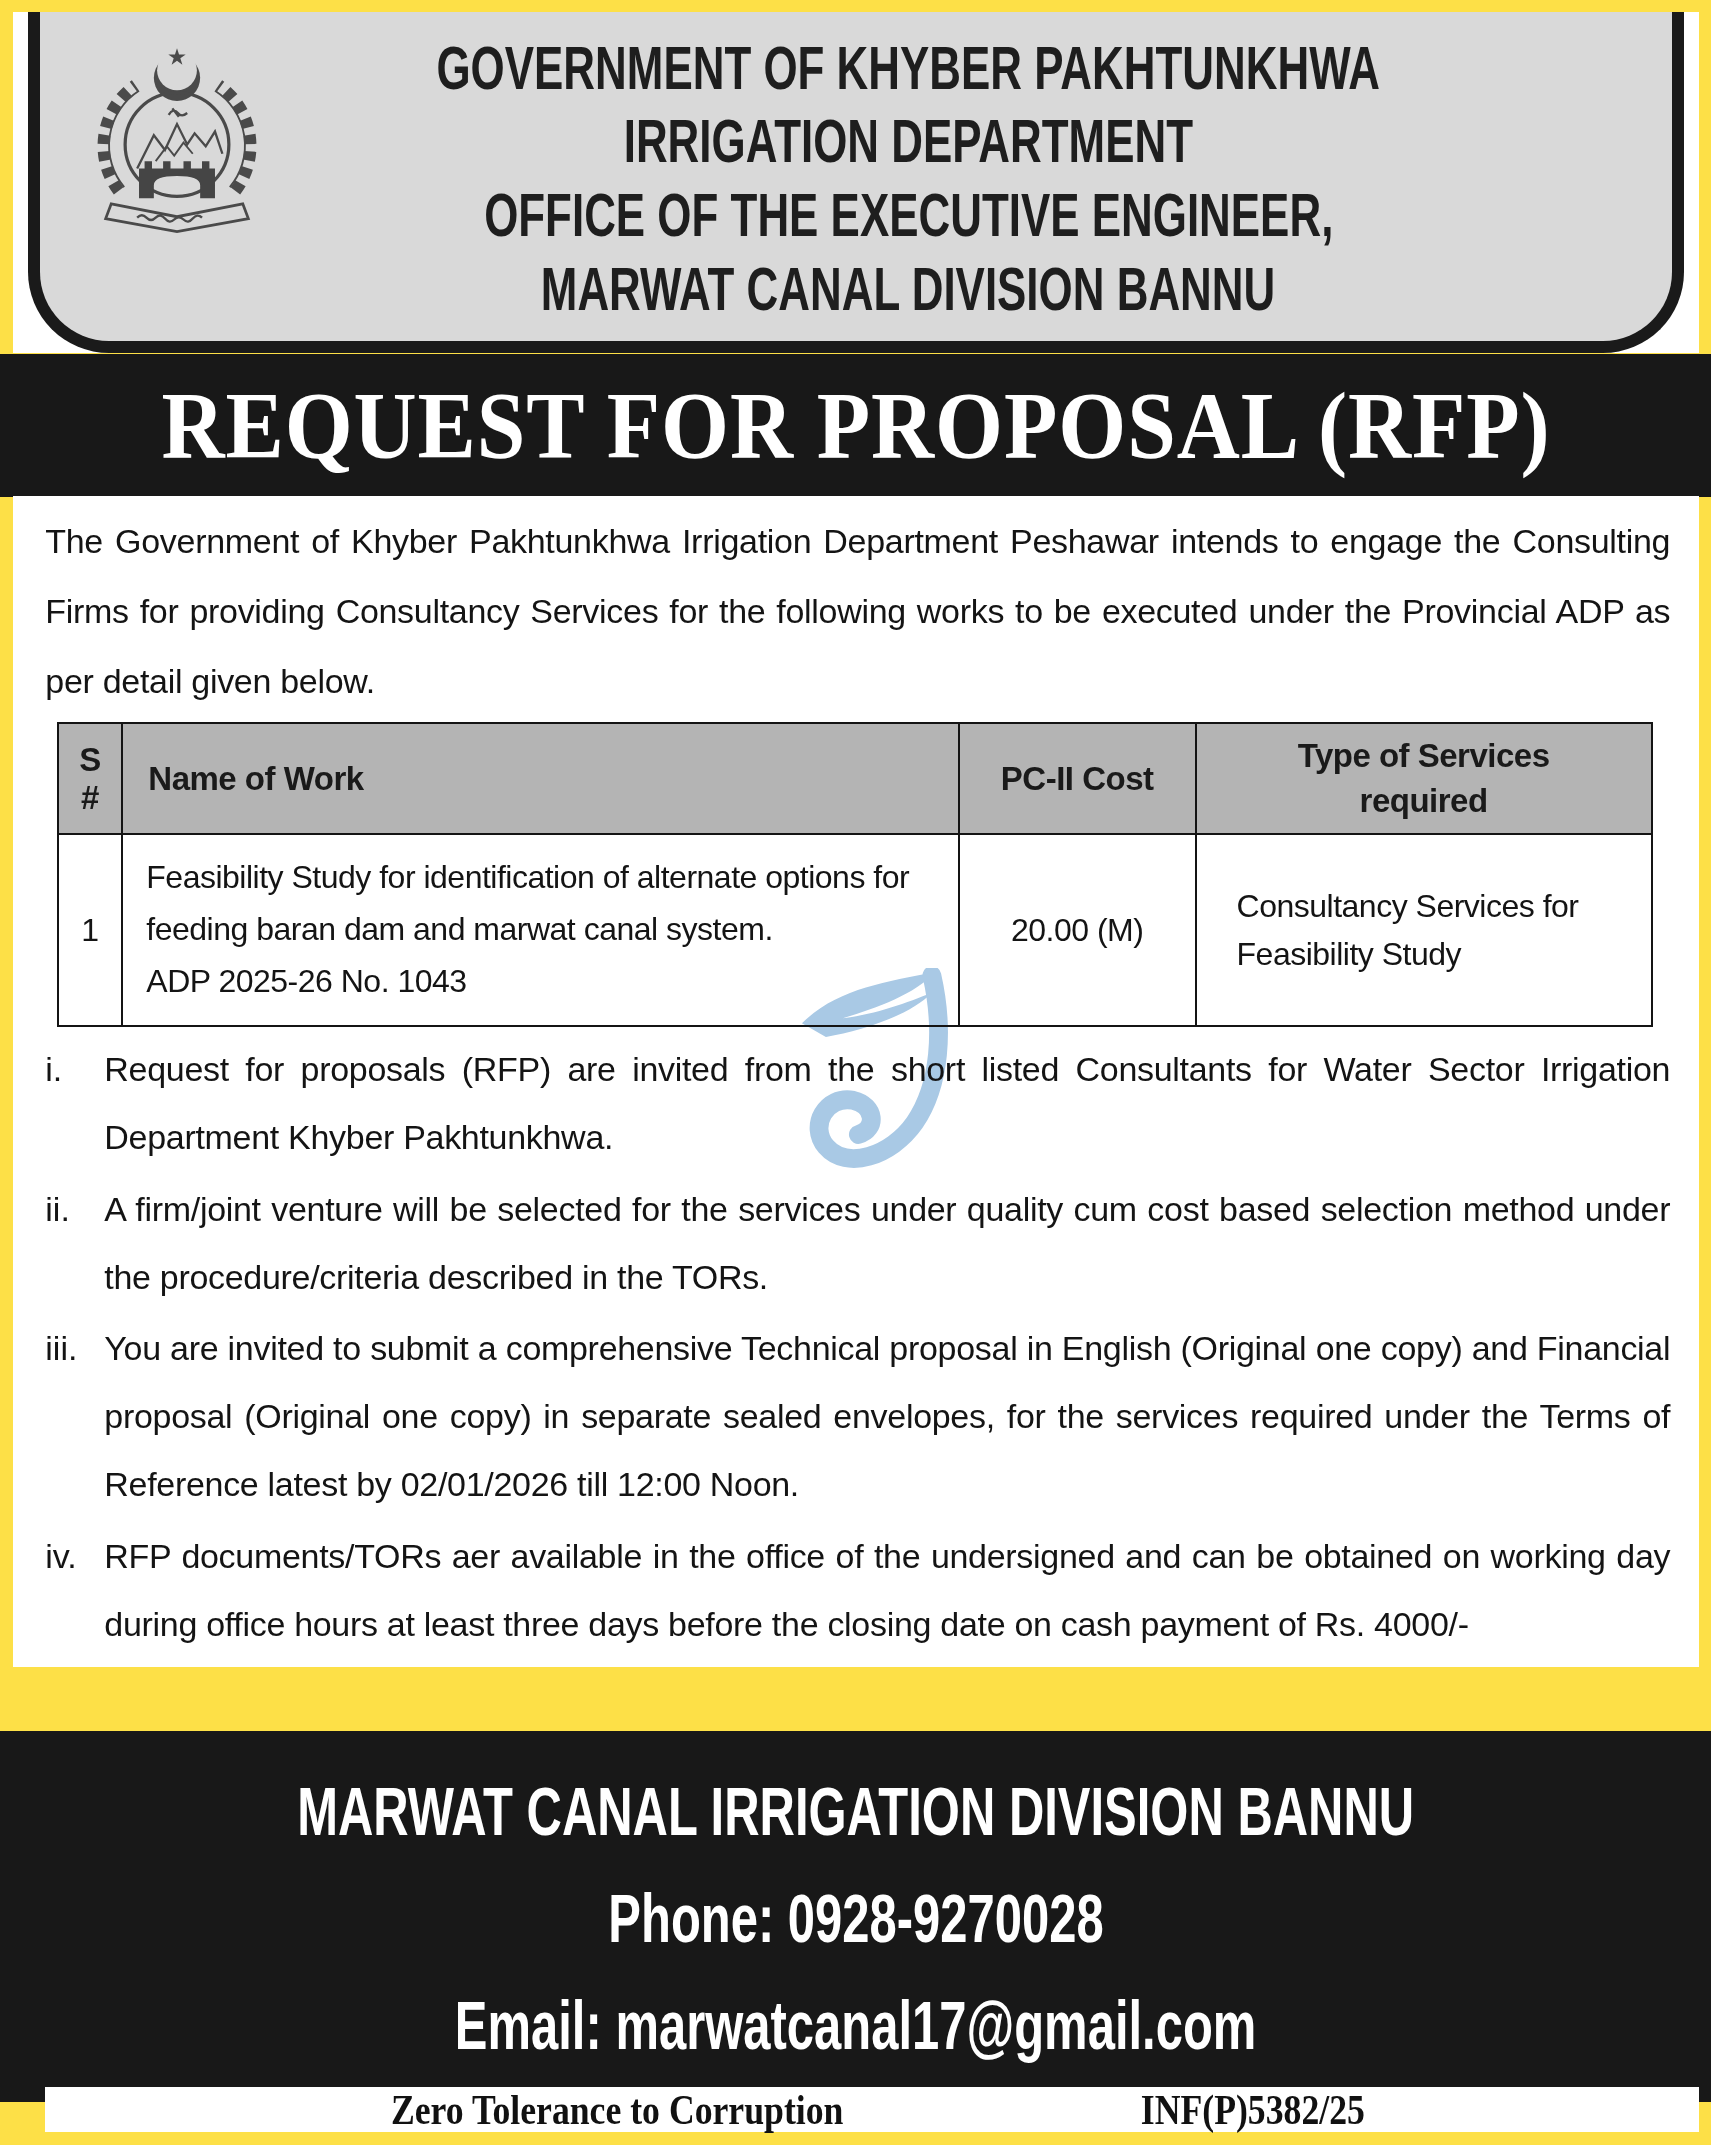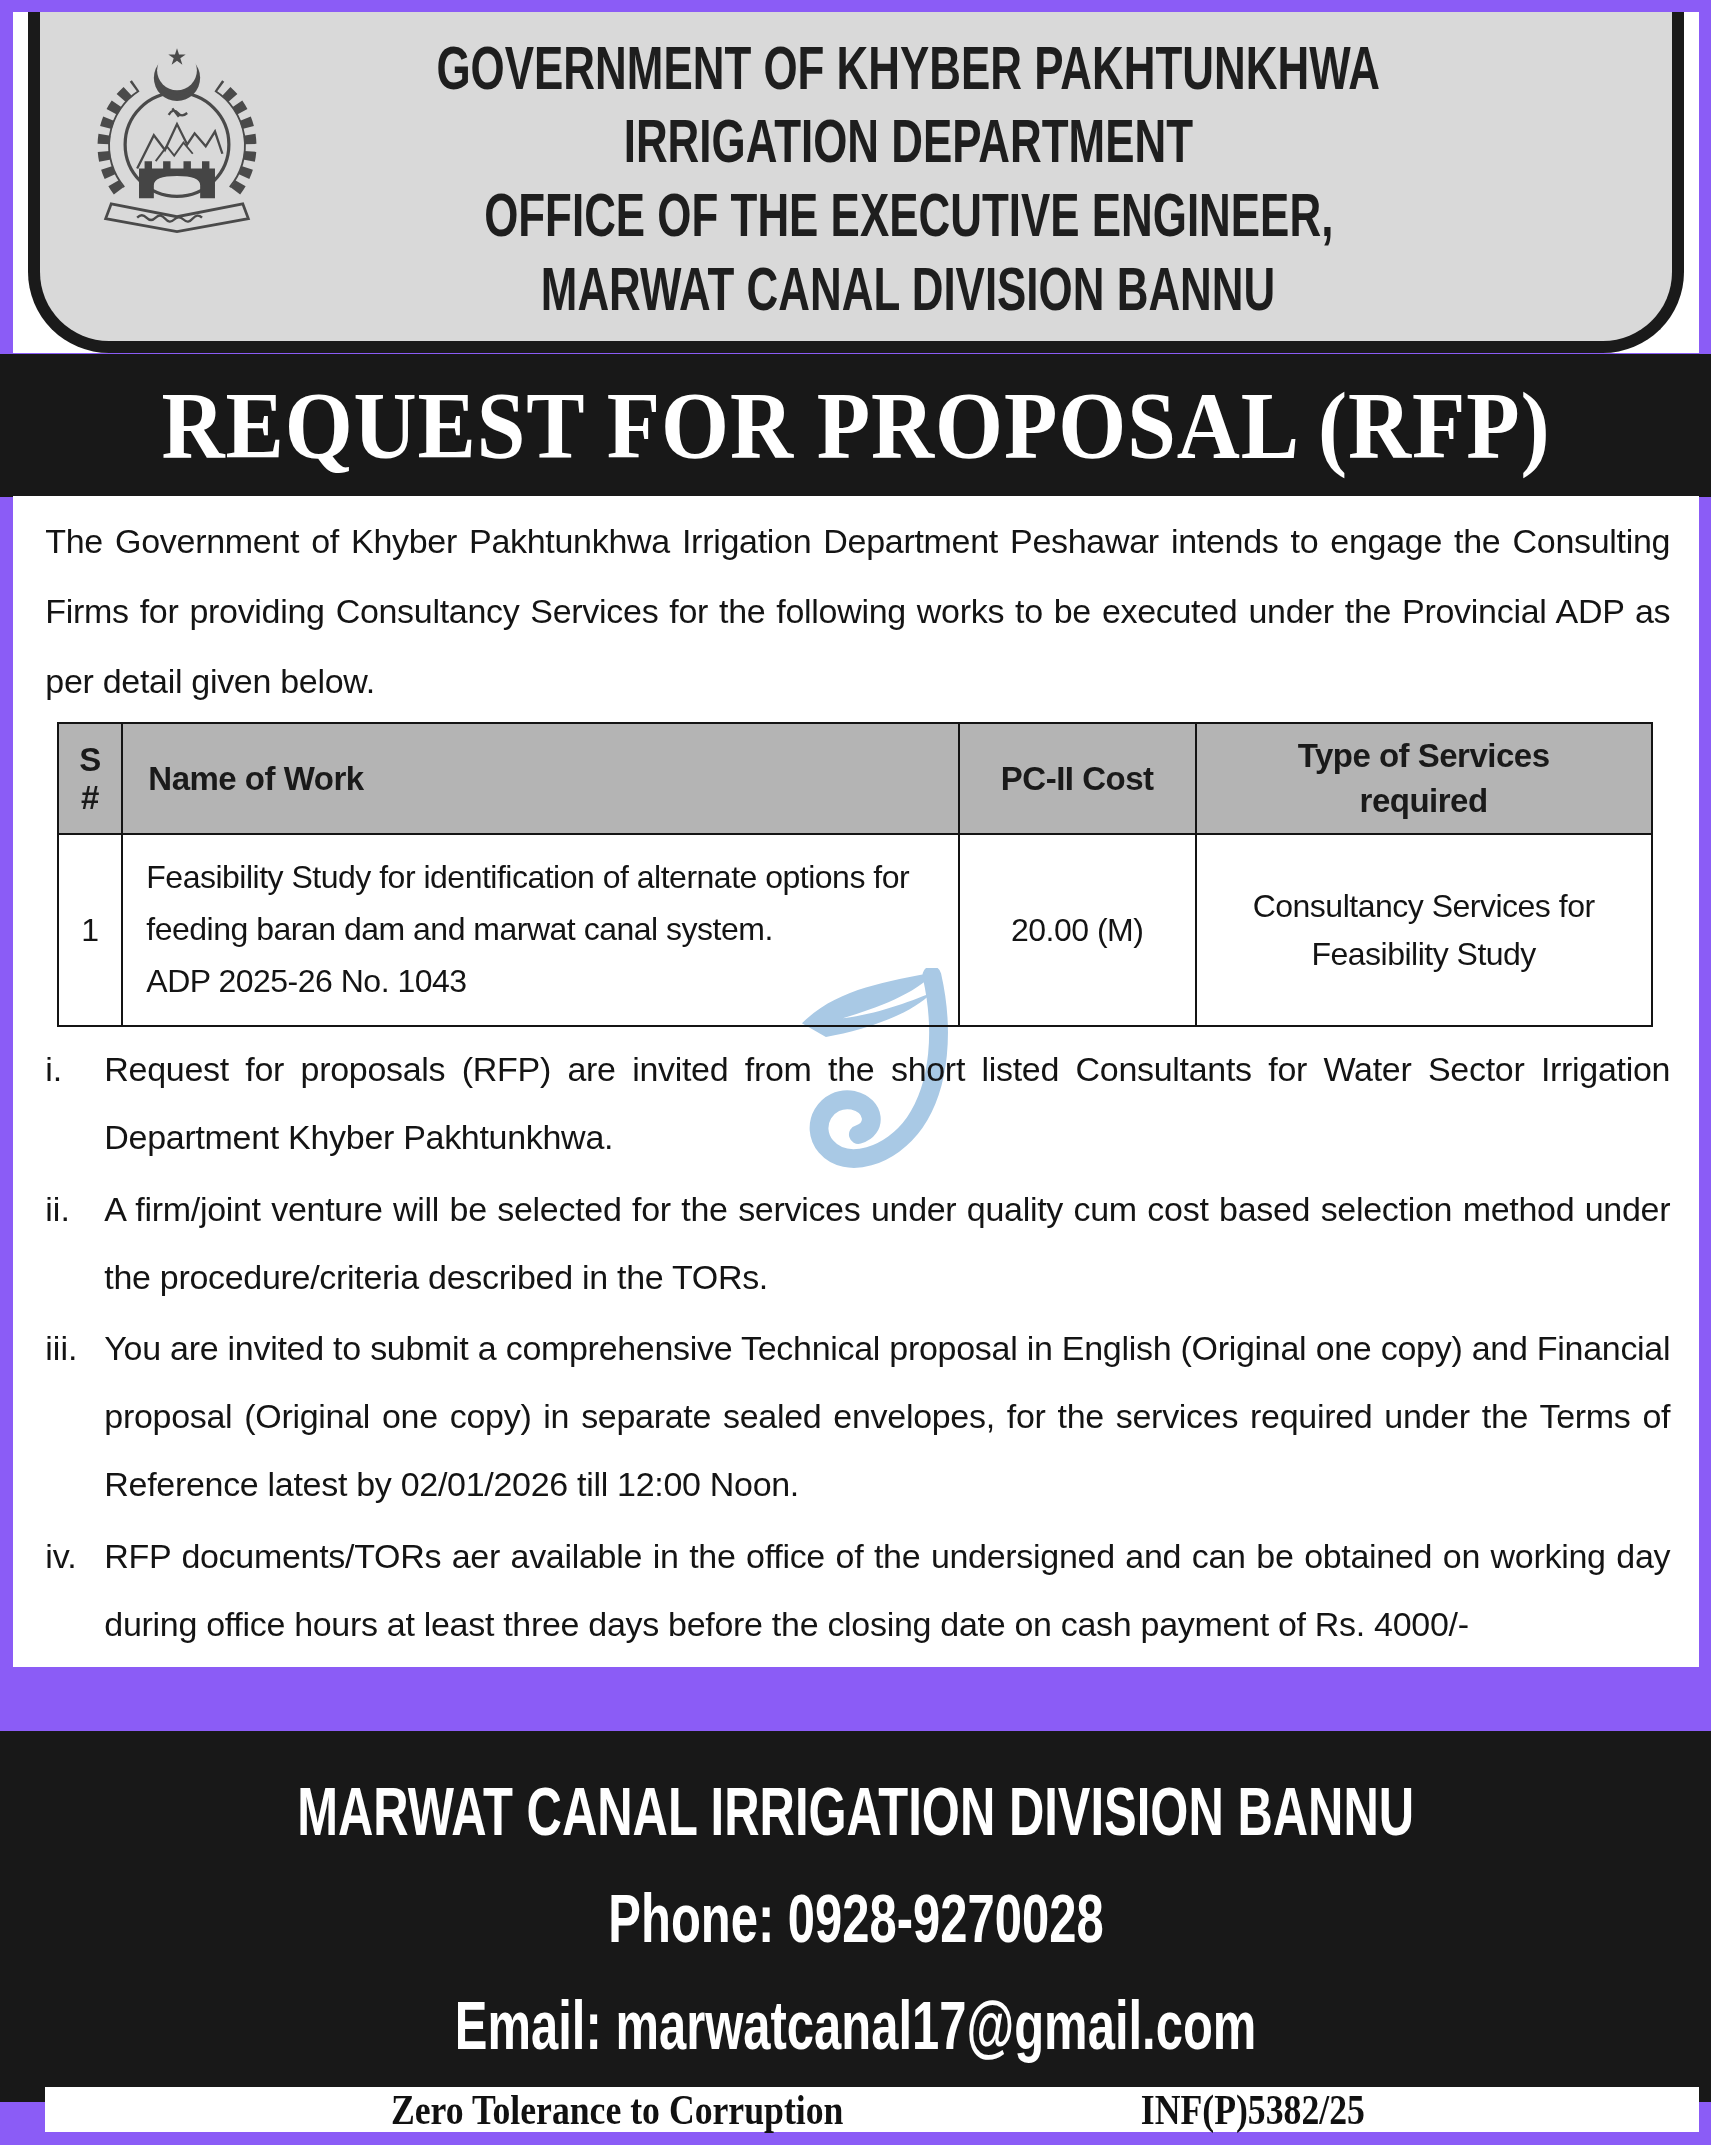--- a/index.html
+++ b/index.html
@@ -1,16 +1,16 @@
 <!DOCTYPE html>
 <html style="font-size:15px"><head>
 <meta charset="utf-8">
 <style>
   html,body{margin:0;padding:0;background:#2b2b2b;}
-  .page{position:relative;width:1712px;height:2146px;background:#8b5cf6;overflow:hidden;
+  .page{position:relative;width:1712px;height:2146px;background:#fde047;overflow:hidden;
         font-family:"Liberation Sans",sans-serif;}
   .cond{display:inline-block;transform:scaleX(0.72);transform-origin:50% 50%;white-space:nowrap;}
   .cond90{display:inline-block;transform:scaleX(0.92);transform-origin:50% 50%;white-space:nowrap;}
   .cond85{display:inline-block;transform:scaleX(0.85);transform-origin:50% 50%;white-space:nowrap;}
 
   
   .header-band{position:absolute;left:13.3px;right:13.3px;top:12.4px;height:341px;background:#ffffff;}
   .header-box{position:absolute;left:15px;right:15px;top:0;bottom:0;background:#d9d9d9;
               border:12.4px solid #1a1a1a;border-top:none;border-radius:0 0 81px 81px;
               display:flex;align-items:center;justify-content:center;}
@@ -36,21 +36,21 @@
   table.works thead th{background:#b4b4b4;font-weight:700;font-size:33px;height:107px;
                        letter-spacing:-0.5px;color:#1a1a1a;}
   th.c-sno{width:51px;text-align:center;padding:0 7.6px;}
   th.c-name{width:894px;text-align:left;padding-left:25px;}
   th.c-cost{width:254px;text-align:center;}
   th.c-serv{width:394px;text-align:center;padding:0 44px;line-height:1.35;}
   table.works td{height:171px;font-size:32px;letter-spacing:-0.5px;}
   td.c-sno{text-align:center;}
   td.c-name{padding:9.5px 17px 9.5px 23px;line-height:1.62;margin-left:20px;}
   td.c-cost{text-align:center;font-size:33px;margin-top:34px;}
-  td.c-serv{text-align:center;line-height:1.5;padding:0 40px;font-size:33px;}
+  td.c-serv{line-height:1.5;padding:0 40px;font-size:33px;}
 
   .item{display:flex;margin-top:3.8px;}
   .marker{flex:0 0 59px;width:59px;font-size:34px;line-height:2.0;}
   .itext{flex:1;font-size:34px;line-height:2.0;text-align:justify;letter-spacing:-0.3px;}
 
   
   .footer{position:absolute;left:0;right:0;top:1731px;height:356px;background:#181818;
           display:flex;flex-direction:column;align-items:center;justify-content:space-evenly;
           padding:9.5px 0 5.7px 0;}
   .f-line{color:#ffffff;font-weight:700;font-size:68px;line-height:1.05;text-align:center;}

